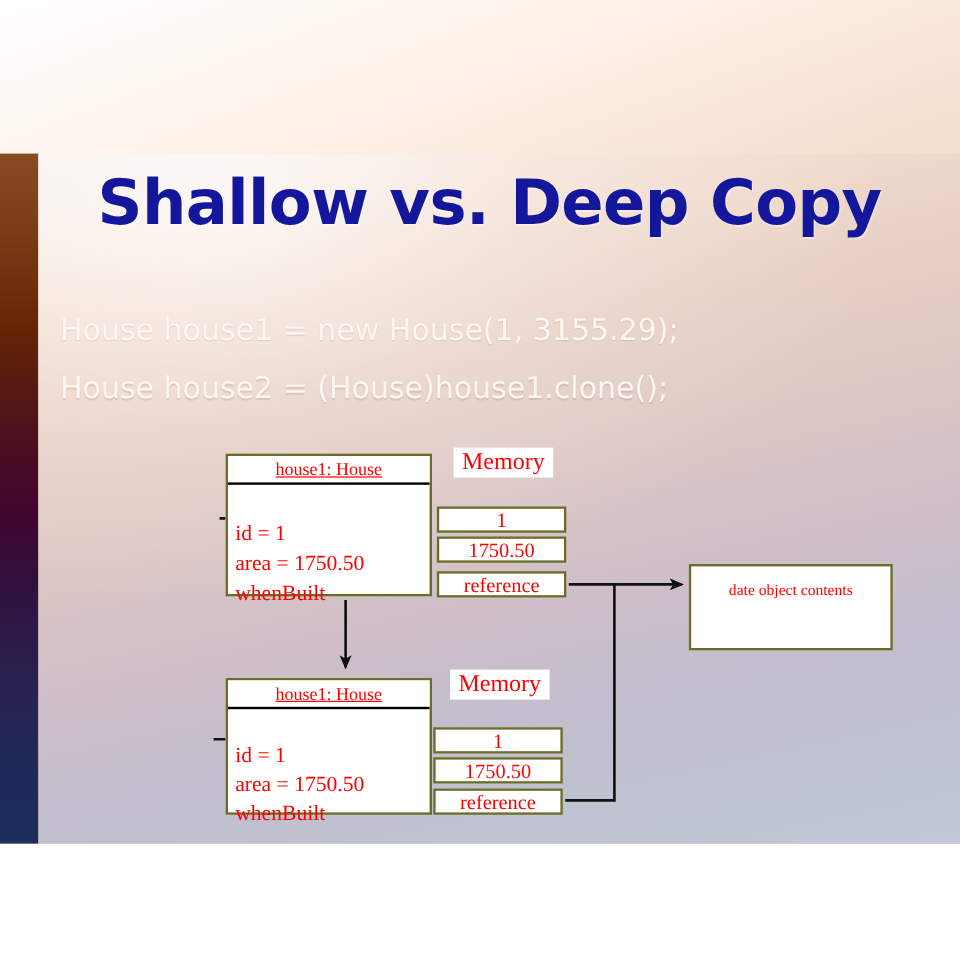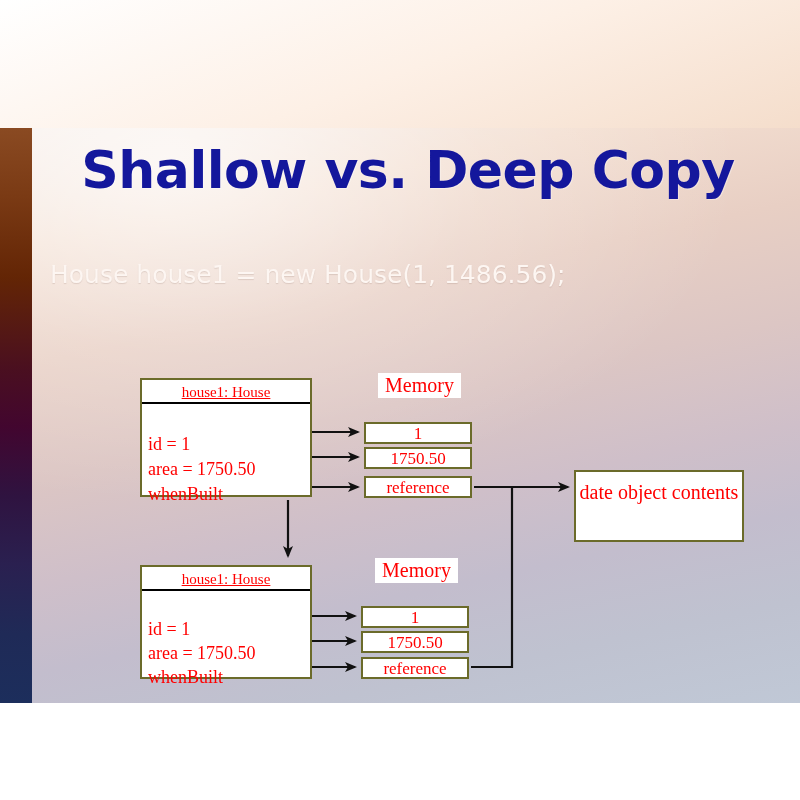--- a/index.html
+++ b/index.html
@@ -98,20 +98,21 @@
   }
   #code-1 { top: 260px; }
   #code-2 { top: 309px; }
 
   
   .obj-box {
     position: absolute;
     background: #ffffff;
     border: 2px solid #6b6b2a;
     box-sizing: border-box;
+    margin-left: 48px;
   }
   .obj-header {
     height: 24px;
     line-height: 24px;
     text-align: center;
     color: #ff0000;
     font-family: "Liberation Serif", serif;
     font-size: 15px;
     text-decoration: underline;
     border-bottom: 2px solid #000000;
@@ -199,21 +200,21 @@
     text-decoration: underline;
     border-bottom: 2px solid #000000;
     box-sizing: border-box;
   }
   #box-date .date-body {
     height: 44px;
     line-height: 40px;
     text-align: center;
     color: #ff0000;
     font-family: "Liberation Serif", serif;
-    font-size: 20px;
+    font-size: 13px;
     white-space: nowrap;
   }
 
   
   #clone-label {
     position: absolute;
     left: 92px;
     top: 514px;
     background: #ffffff;
     color: #ff0000;
@@ -238,21 +239,22 @@
 <body>
 
 <div id="slide">
 
   <div class="frame"></div>
   <div class="left-bar"></div>
   <div class="body-bg"></div>
 
   <div id="title">Shallow vs. Deep Copy</div>
 
-  <div class="code-line" id="code-1">House house1 = new House(1, 1486.56);</div>
+  <div class="code-line" id="code-1">House house1 = new House(1, 3155.29);</div>
+  <div class="code-line" id="code-2">House house2 = (House)house1.clone();</div>
 
   <svg id="wires" viewBox="0 0 800 800" xmlns="http://www.w3.org/2000/svg">
     <defs>
       <marker id="ah" markerWidth="12" markerHeight="10" refX="10" refY="5" orient="auto" markerUnits="userSpaceOnUse">
         <path d="M0,0 L12,5 L0,10 L3,5 Z" fill="#111111"></path>
       </marker>
     </defs>
 
     <g stroke="#111111" stroke-width="2.2" fill="none">
 

